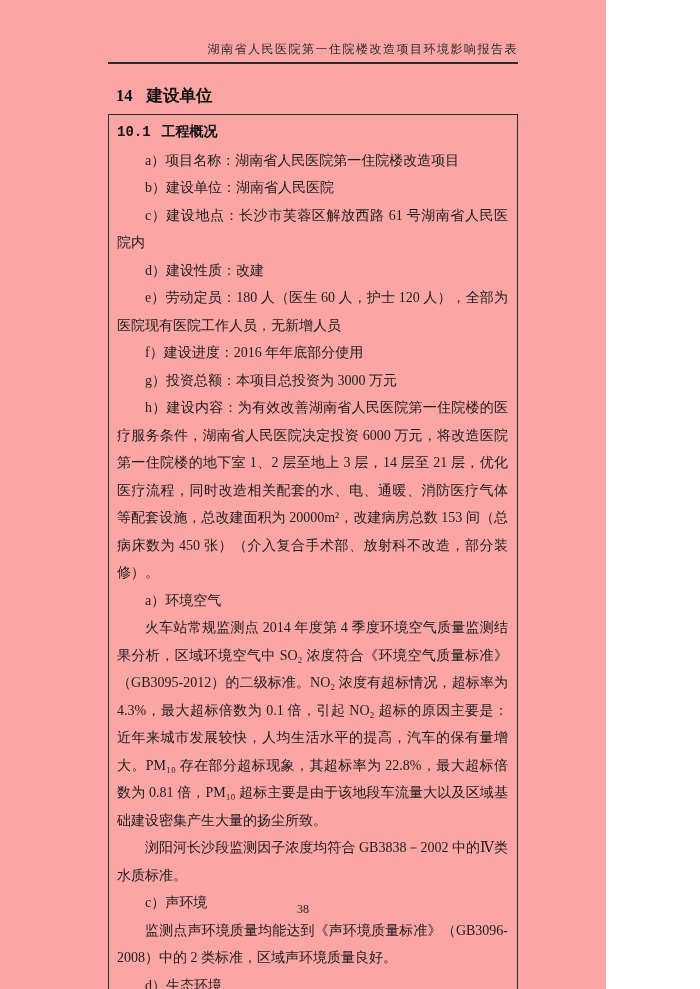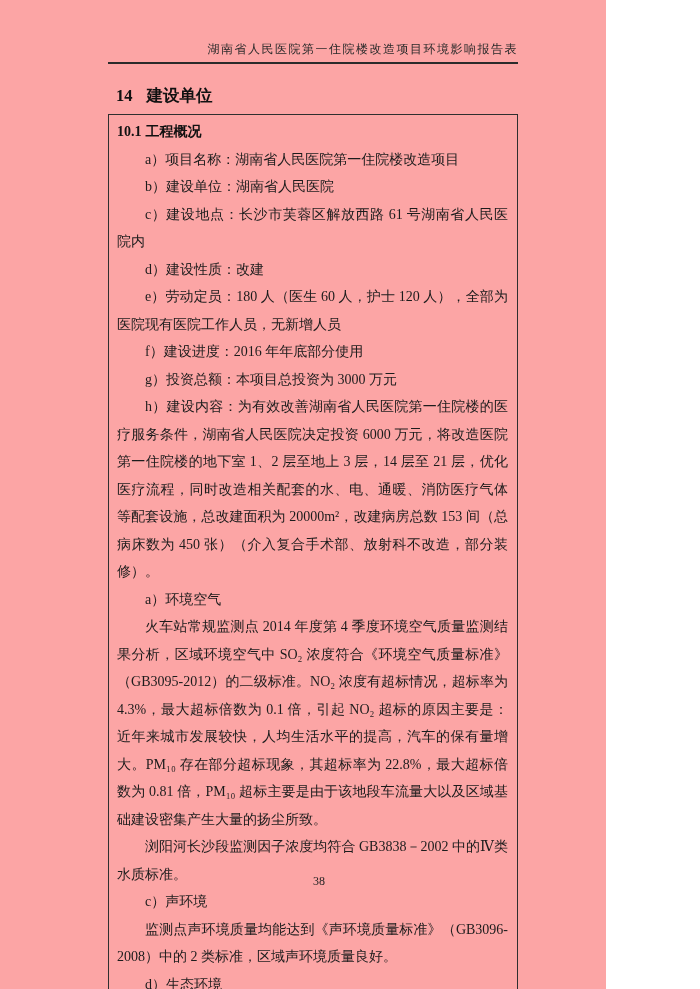--- a/index.html
+++ b/index.html
@@ -50,36 +50,36 @@
     font-size: 14px;
     line-height: 27.5px;
     text-align: justify;
   }
   .sec-title {
     margin: 0;
     font-weight: bold;
     color: #111;
   }
   .sec-title .num {
-    margin-right: 4px;
+    margin-right: 11px;
     font-weight: bold;
+    font-family: Liberation Mono, monospace;
   }
   .para {
     margin: 0;
     text-indent: 2em;
   }
   .page-footer {
     position: absolute;
-    top: 874px;
+    top: 902px;
     left: 0;
     width: 100%;
     text-align: center;
     font-size: 12px;
     color: #222;
-    margin-left: 16px;
   }
 </style>
 </head>
 <body>
 
 <div class="page">
 
   <div class="margin-block">
     <div class="running-header">湖南省人民医院第一住院楼改造项目环境影响报告表</div>
     <div class="header-rule"></div>

